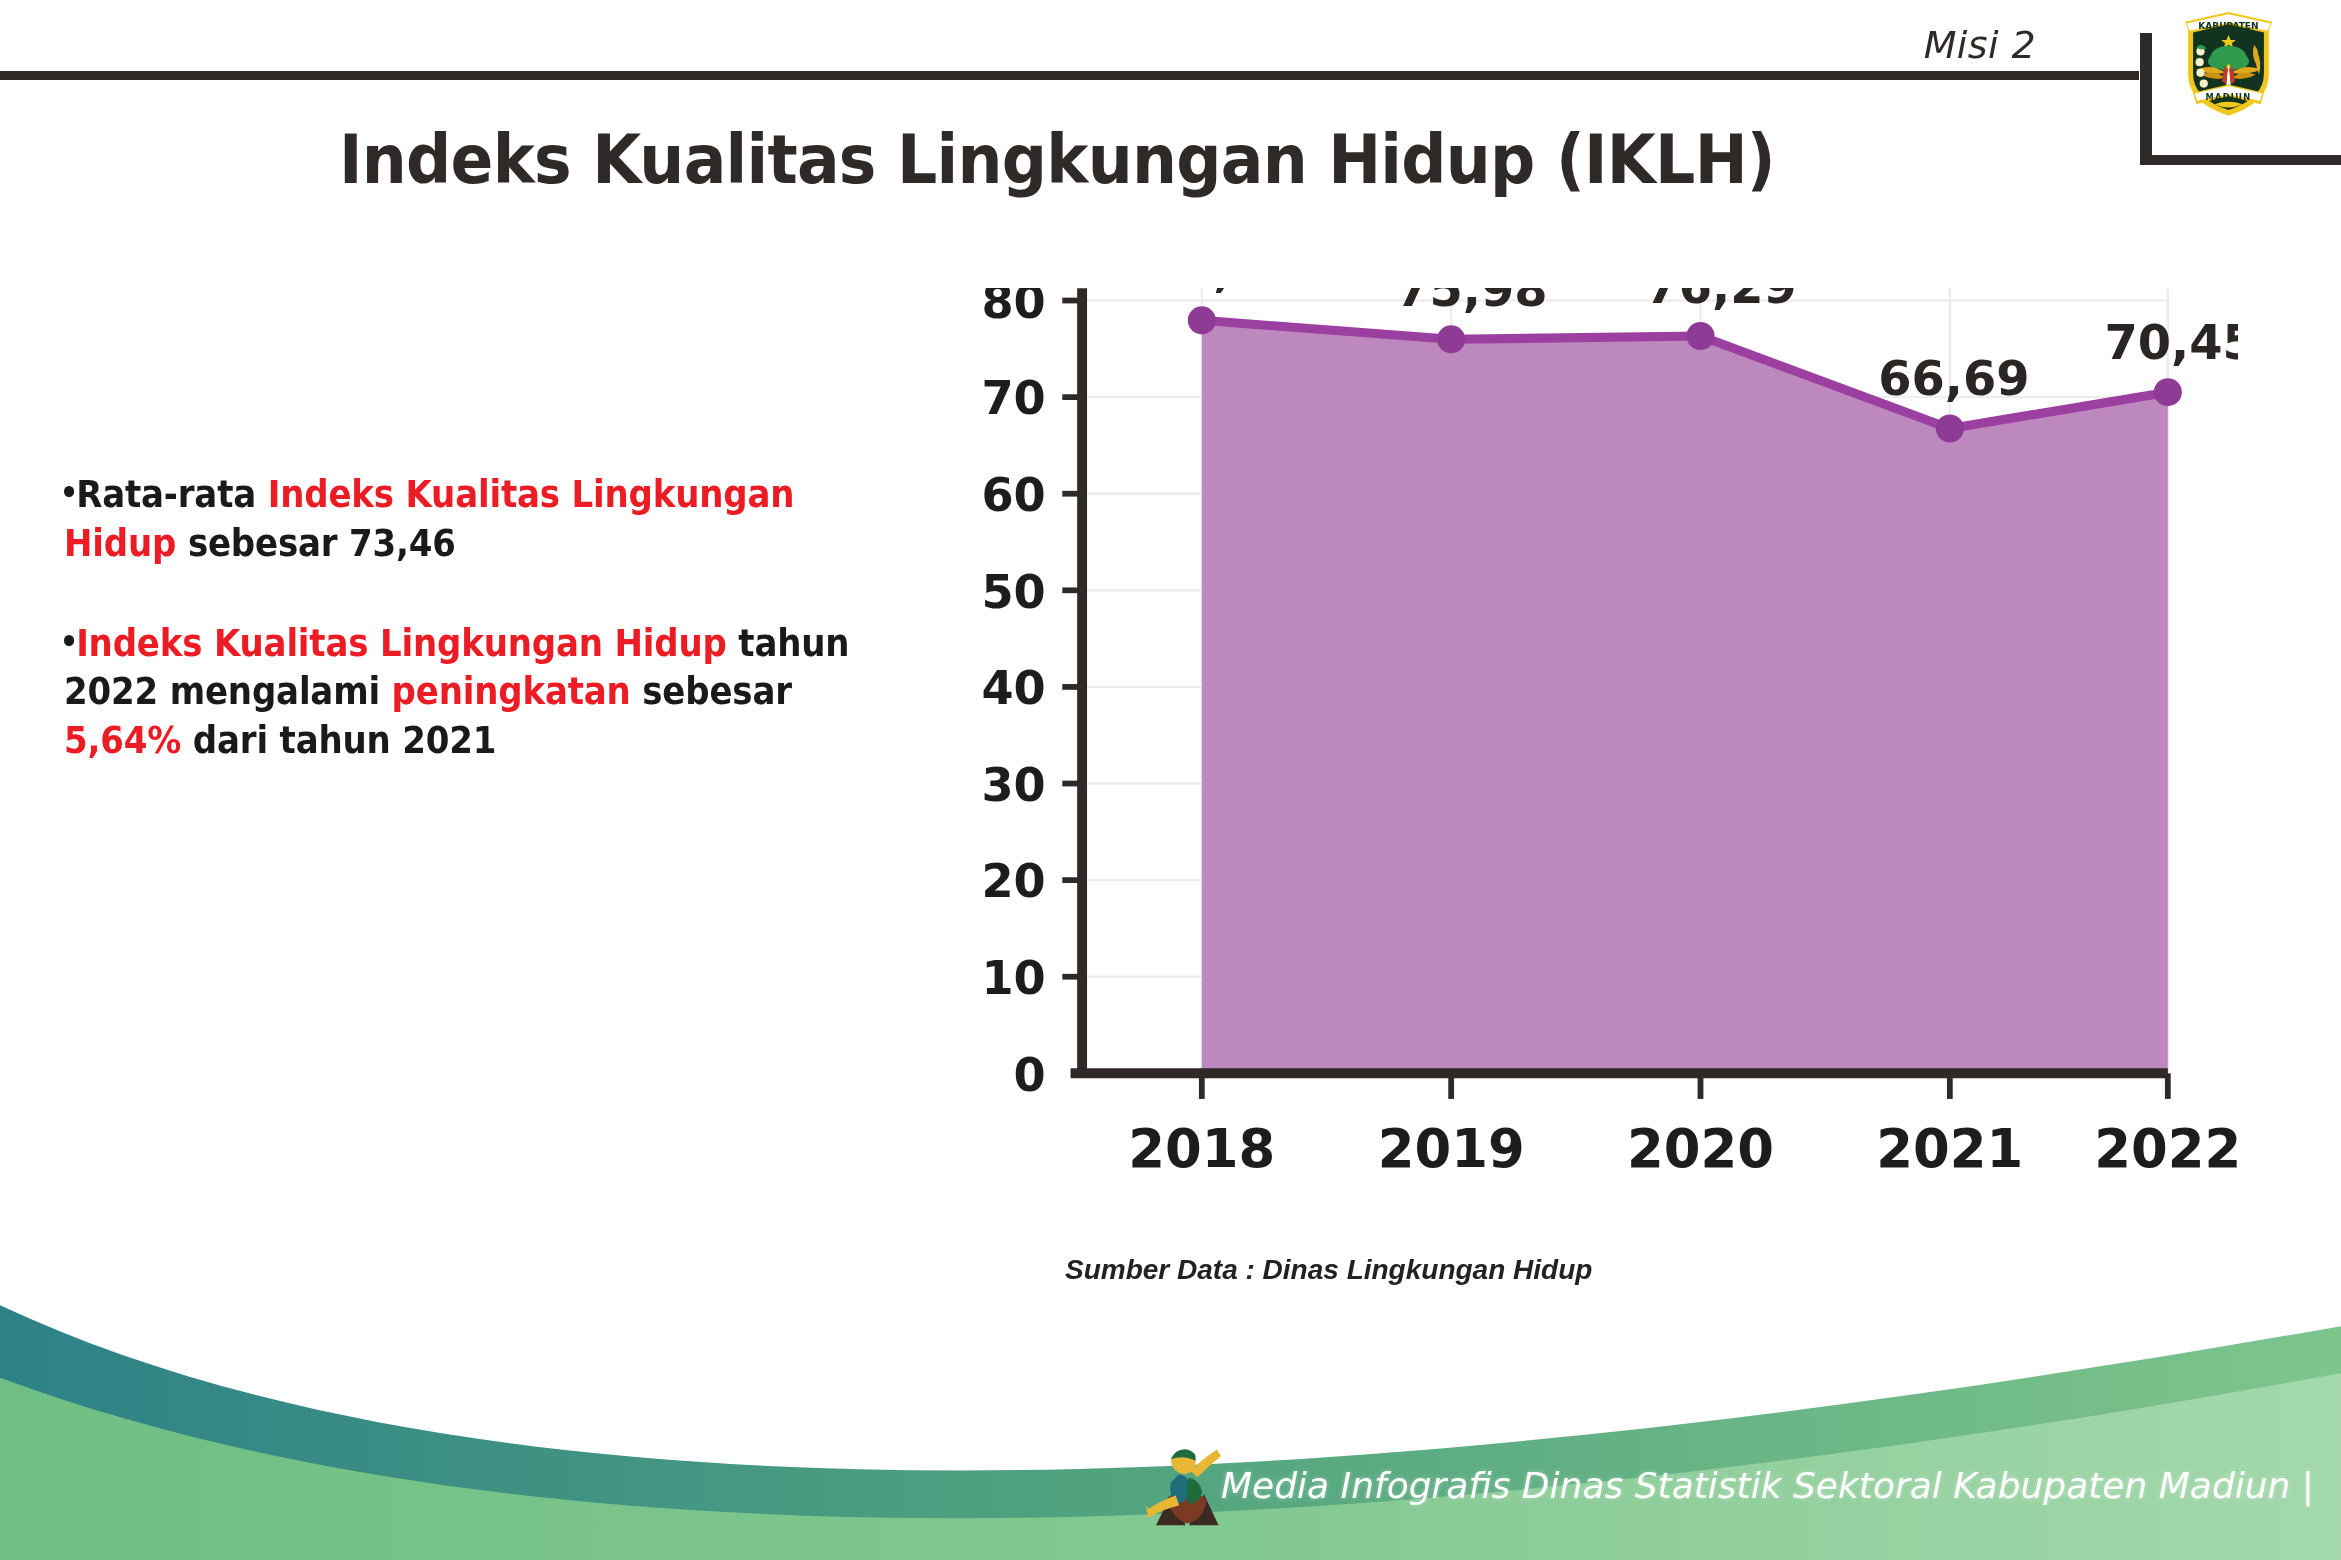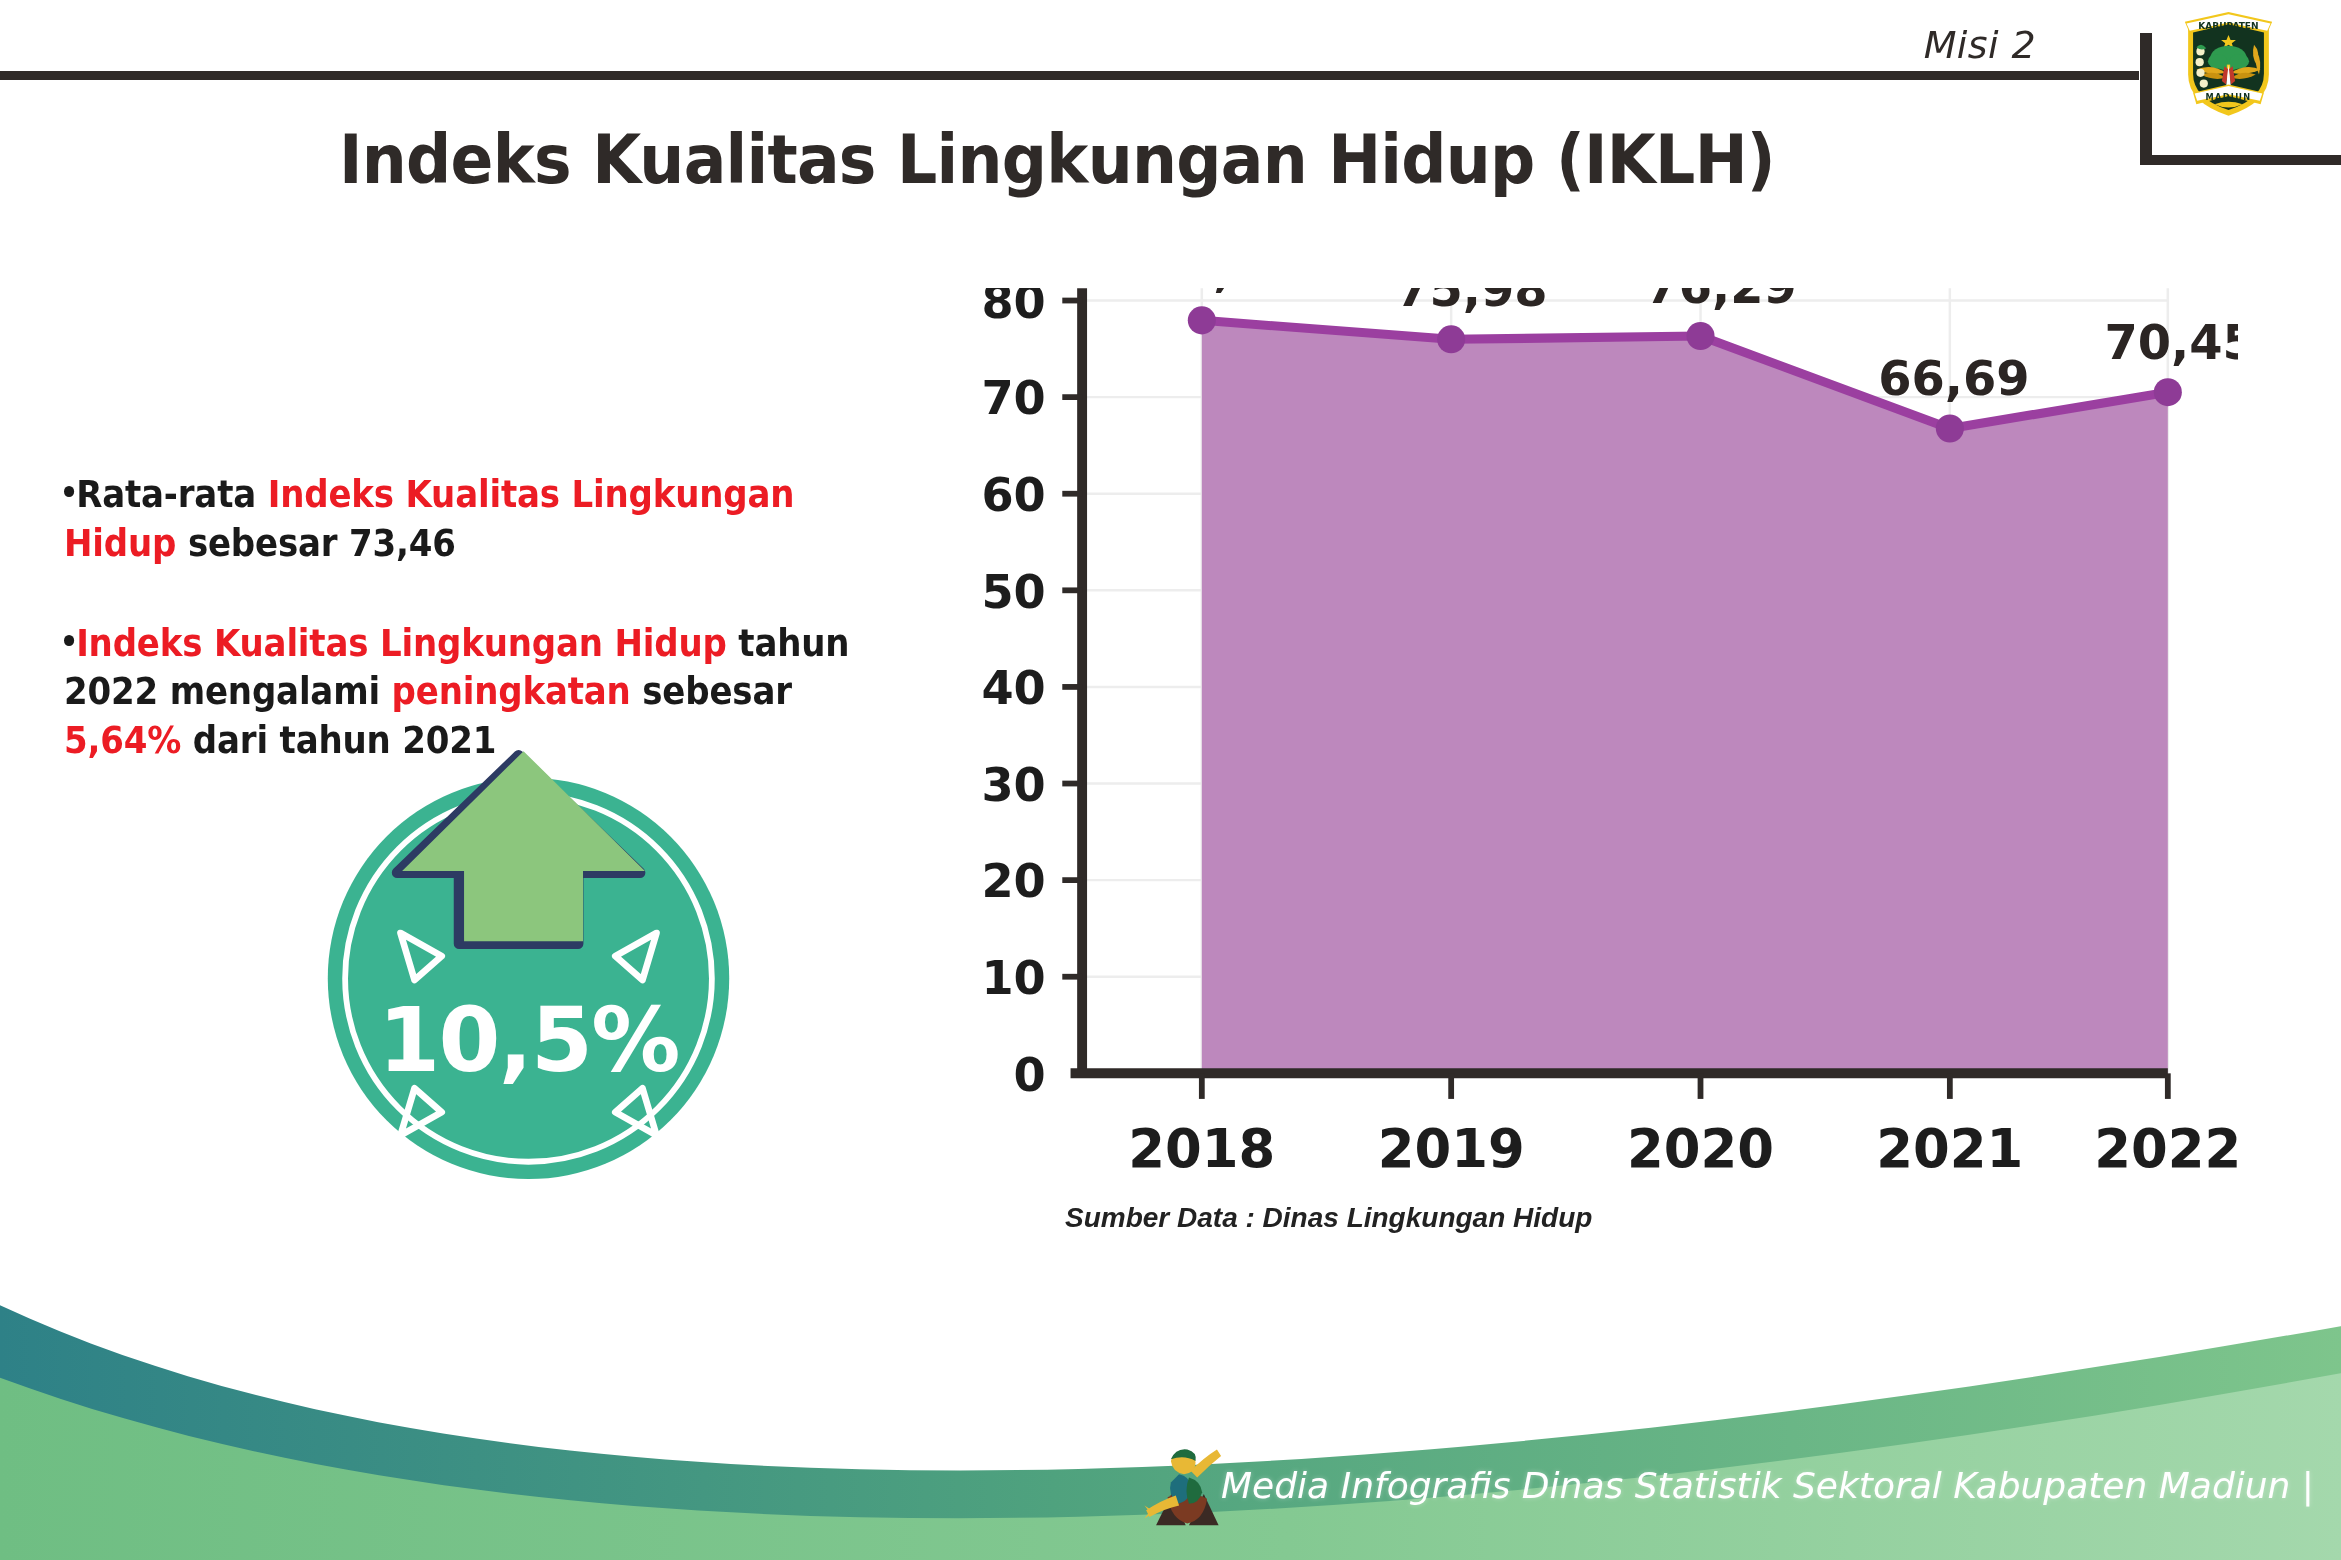--- a/index.html
+++ b/index.html
@@ -120,21 +120,21 @@
   }
 
   
   .chart {
     position: absolute;
     left: 950px; top: 288px;
     width: 1288px; height: 925px;
   }
   .chart-caption {
     position: absolute;
-    left: 1065px; top: 1202px;
+    left: 1065px; top: 1254px;
     font-family: "Liberation Sans", sans-serif;
     font-weight: bold;
     font-style: italic;
     font-size: 28px;
     color: #222;
     white-space: nowrap;
   }
 
   
   .footer {
@@ -209,35 +209,20 @@
 
   <div class="bullets">
     <div class="bullet">
       <span class="dot"></span><span>Rata-rata </span><span class="red">Indeks Kualitas Lingkungan Hidup</span><span> sebesar 73,46</span>
     </div>
     <div class="bullet">
       <span class="dot"></span><span class="red">Indeks Kualitas Lingkungan Hidup</span><span> tahun 2022 mengalami </span><span class="red">peningkatan</span><span> sebesar </span><span class="red">5,64%</span><span> dari tahun 2021</span>
     </div>
   </div>
 
-  <div class="badge">
-    <svg viewBox="0 0 500 530" width="413" height="438">
-      <circle cx="250" cy="280" r="243" fill="#3BB391"></circle>
-      <circle cx="250" cy="280" r="222" fill="none" stroke="#ffffff" stroke-width="7"></circle>
-
-      <path d="M95 225 L145 253 L112 282 Z" fill="none" stroke="#ffffff" stroke-width="8" stroke-linejoin="round"></path>
-      <path d="M405 225 L355 253 L388 282 Z" fill="none" stroke="#ffffff" stroke-width="8" stroke-linejoin="round"></path>
-      <path d="M95 470 L145 442 L112 413 Z" fill="none" stroke="#ffffff" stroke-width="8" stroke-linejoin="round"></path>
-      <path d="M405 470 L355 442 L388 413 Z" fill="none" stroke="#ffffff" stroke-width="8" stroke-linejoin="round"></path>
-
-      <path d="M238 10 L385 152 L310 152 L310 238 L166 238 L166 152 L91 152 Z" fill="none" stroke="#2D3B63" stroke-width="13" stroke-linejoin="round"></path>
-      <path d="M244 5 L391 150 L316 150 L316 235 L172 235 L172 150 L97 150 Z" fill="#8CC67D"></path>
-    </svg>
-    <div class="badge-pct">10,5%</div>
-  </div>
 
   <div class="chart">
     <svg viewBox="0 0 1560 1120" width="1288" height="925">
 
       <g stroke="#ededed" stroke-width="3">
         <line x1="160" y1="15" x2="1475" y2="15"></line>
         <line x1="160" y1="132" x2="1475" y2="132"></line>
         <line x1="160" y1="249" x2="1475" y2="249"></line>
         <line x1="160" y1="366" x2="1475" y2="366"></line>
         <line x1="160" y1="483" x2="1475" y2="483"></line>

